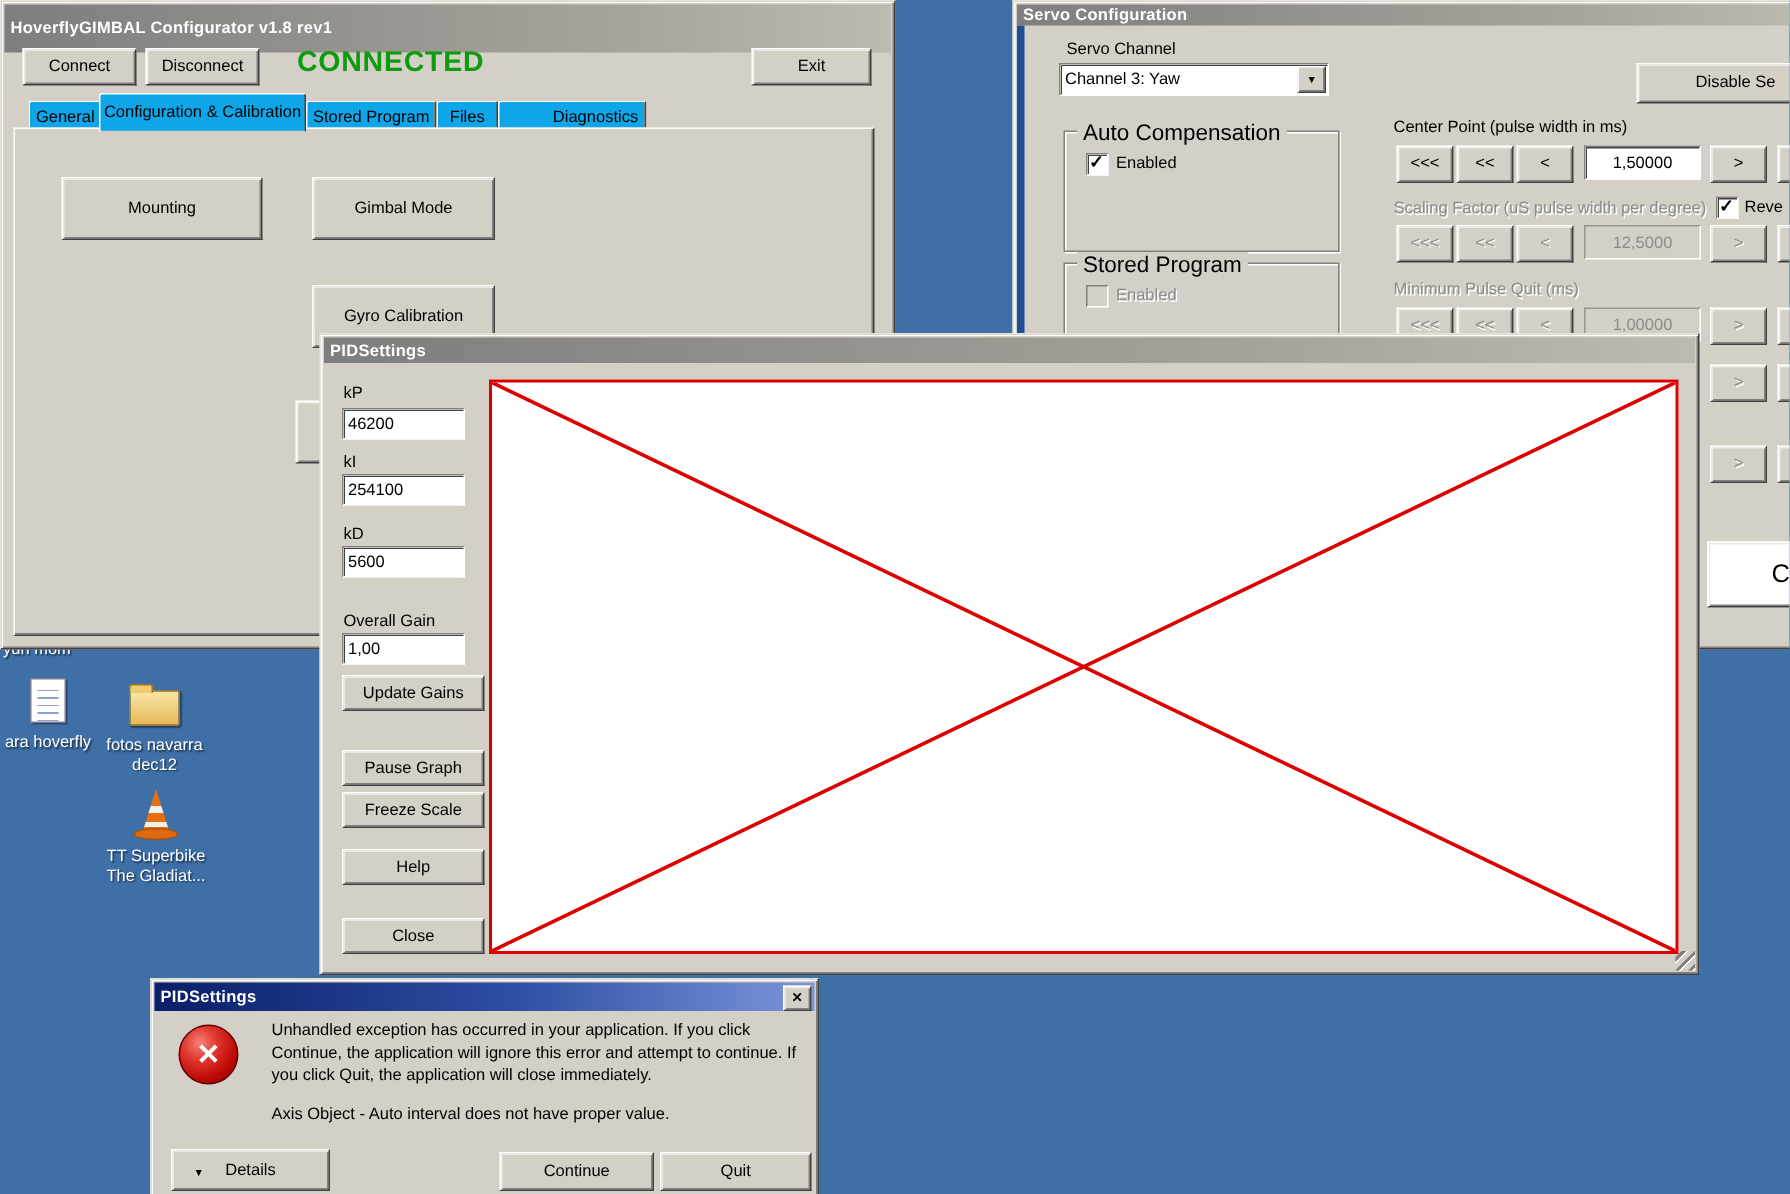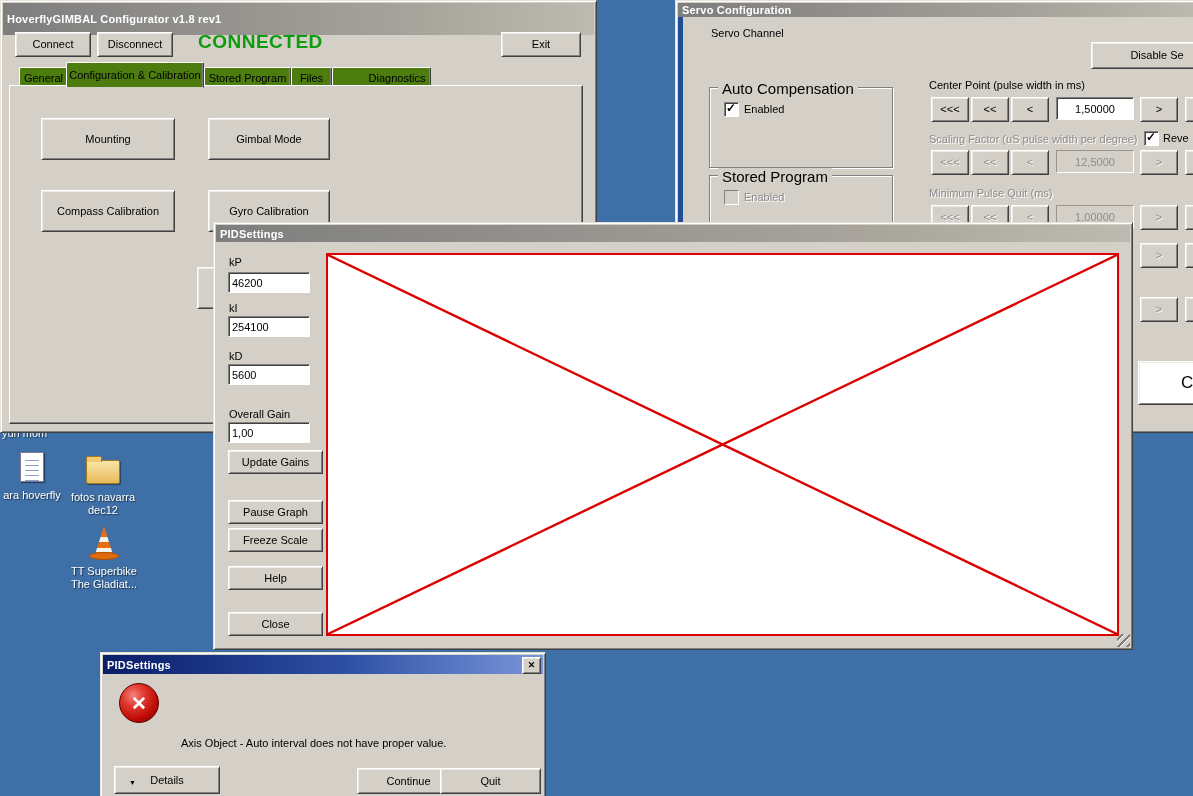--- a/index.html
+++ b/index.html
@@ -36,21 +36,21 @@
   .group{position:absolute;border:1px solid #808080;box-shadow:1px 1px 0 #fff, inset 1px 1px 0 #fff;}
   .group>.legend{position:absolute;top:-8px;left:8px;background:#D4D0C8;padding:0 4px;font-size:15px;}
   
   .cb{position:absolute;width:13px;height:13px;background:#fff;
       border:1px solid;border-color:#808080 #fff #fff #808080;box-shadow:inset 1px 1px 0 #404040;}
   .cb.checked::after{content:"\2713";position:absolute;left:1px;top:-2px;font-size:12px;font-weight:bold;color:#000;}
   .cb.dis{background:#D4D0C8;box-shadow:none;}
   .lbl{position:absolute;white-space:nowrap;}
   .lbl.dis{color:#8C8C8C;text-shadow:1px 1px 0 #fff;}
   
-  .tab{position:absolute;height:19px;background:#4d7c0f;
+  .tab{position:absolute;height:19px;background:#0ea5e9;
        border:1px solid;border-color:#FFFFFF #404040 #D4D0C8 #FFFFFF;
        border-radius:2px 2px 0 0;display:flex;align-items:center;justify-content:center;
        box-shadow:inset -1px 0 0 #808080;}
   .tab.active{height:24px;z-index:5;box-shadow:inset -1px 0 0 #808080;}
   .page{position:absolute;background:#D4D0C8;
         border:1px solid;border-color:#FFFFFF #404040 #404040 #FFFFFF;
         box-shadow:inset -1px -1px 0 #808080;}
   
   .combo{background:#fff;}
   .combo .arrowbtn{position:absolute;right:1px;top:1px;bottom:1px;width:17px;background:#D4D0C8;
@@ -120,32 +120,35 @@
   <div class="tab" style="left:18px;top:66px;width:47px;">General</div>
   <div class="tab active" style="left:65px;top:61px;width:136px;">Configuration &amp; Calibration</div>
   <div class="tab" style="left:203px;top:66px;width:85px;">Stored Program</div>
   <div class="tab" style="left:290px;top:66px;width:39px;">Files</div>
   <div class="tab" style="left:331px;top:66px;width:66px;padding-left:31px;">Diagnostics</div>
 
   <div class="page" style="left:8px;top:84px;width:572px;height:337px;"></div>
 
   <div class="btn" style="left:40px;top:117px;width:132px;height:40px;z-index:6;">Mounting</div>
   <div class="btn" style="left:207px;top:117px;width:120px;height:40px;z-index:6;">Gimbal Mode</div>
-  <div class="btn" style="left:40px;top:189px;width:132px;height:40px;z-index:6;">Compass Calibration</div>
   <div class="btn" style="left:207px;top:189px;width:120px;height:40px;z-index:6;">Gyro Calibration</div>
   <div class="btn" style="left:196px;top:266px;width:90px;height:40px;z-index:6;"></div>
 </div>
 
 <div class="win" style="left:675px;top:0;width:530px;height:431px;z-index:20;">
   <div class="tb tb-gray" style="height:14px;">
     <span>Servo Configuration</span>
   </div>
   <div class="bluestrip" style="left:2px;top:16px;width:5px;bottom:2px;"></div>
 
   <div class="lbl" style="left:35px;top:26px;">Servo Channel</div>
+  <div class="field combo" style="left:30px;top:41px;width:172px;height:20px;">
+    <span>Channel 3: Yaw</span>
+    <span class="arrowbtn arrow-down"></span>
+  </div>
 
   <div class="btn" style="left:415px;top:41px;width:130px;height:25px;">Disable Se</div>
 
   <div class="group" style="left:33px;top:86px;width:182px;height:79px;">
     <span class="legend">Auto Compensation</span>
     <span class="cb checked" style="left:14px;top:14px;"></span>
     <span class="lbl" style="left:34px;top:15px;">Enabled</span>
   </div>
 
   <div class="group" style="left:33px;top:174px;width:182px;height:56px;">
@@ -223,21 +226,22 @@
 </div>
 
 <div class="win" style="left:100px;top:652px;width:444px;height:150px;z-index:40;">
   <div class="tb tb-blue" style="height:19px;padding-right:3px;">
     <span>PIDSettings</span>
     <span class="btn close-x" style="right:2px;top:2px;left:auto;width:17px;height:15px;"></span>
   </div>
 
   <div class="err-icon" style="left:18px;top:30px;"></div>
 
+  <div class="abs" style="left:80px;top:27px;width:362px;line-height:15px;">Unhandled exception has occurred in your application. If you click Continue, the application will ignore this error and attempt to continue. If you click Quit, the application will close immediately.</div>
   <div class="abs" style="left:80px;top:84px;width:362px;">Axis Object - Auto interval does not have proper value.</div>
 
   <div class="btn" style="left:13px;top:113px;width:104px;height:26px;">
     <span class="arrow-down" style="position:absolute;left:14px;top:8px;"></span>
     <span>Details</span>
   </div>
-  <div class="btn" style="left:232px;top:115px;width:101px;height:24px;margin-left:24px;">Continue</div>
+  <div class="btn" style="left:232px;top:115px;width:101px;height:24px;">Continue</div>
   <div class="btn" style="left:339px;top:115px;width:99px;height:24px;">Quit</div>
 </div>
 
 </body></html>

